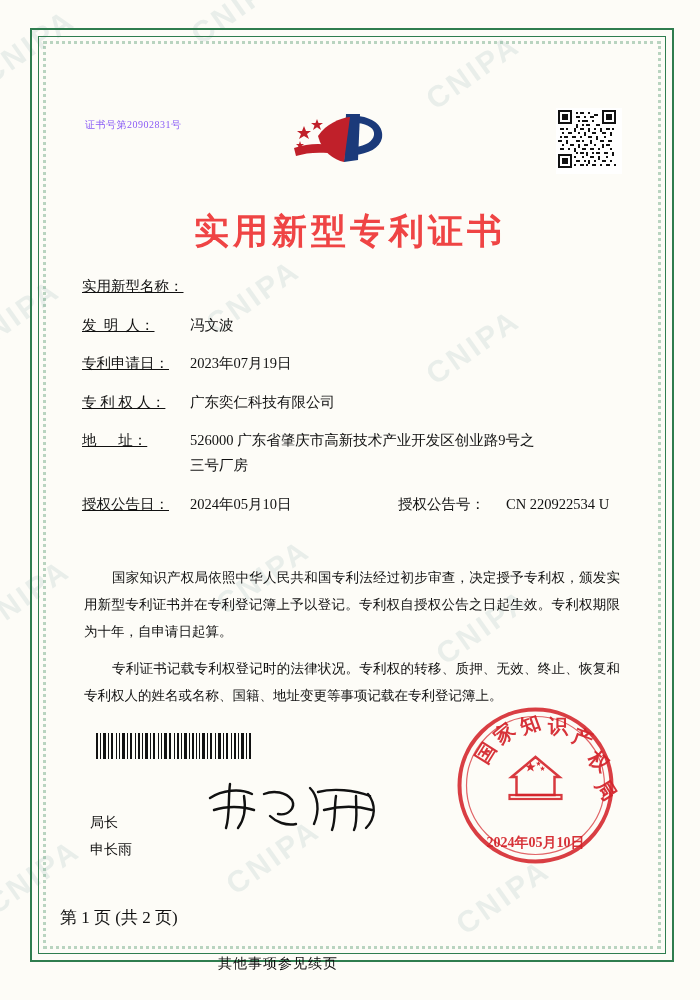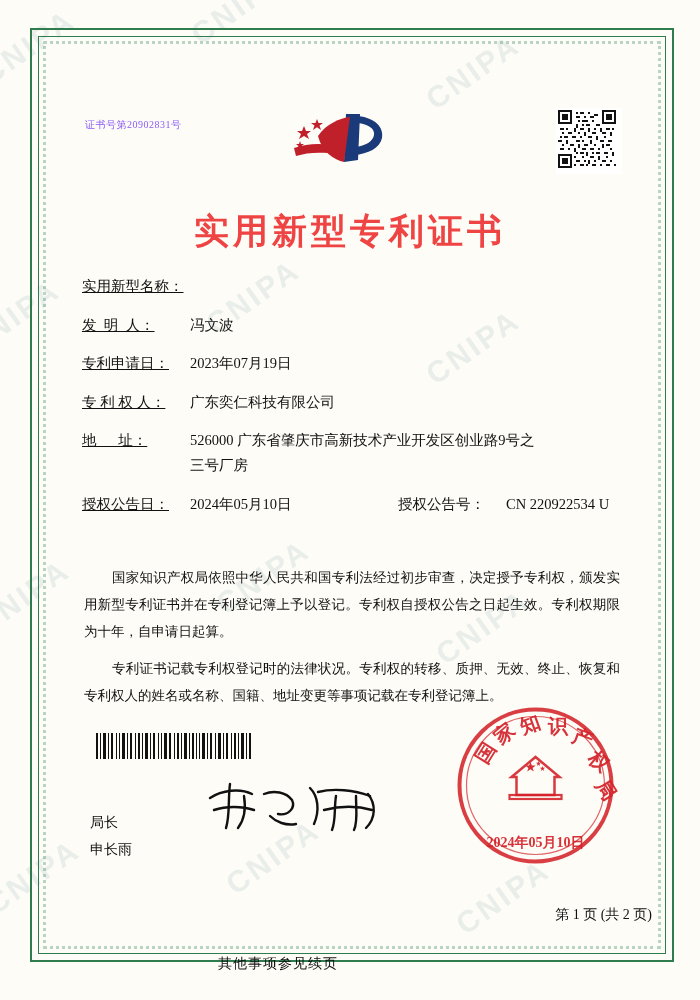--- a/index.html
+++ b/index.html
@@ -218,25 +218,25 @@
   .handwriting {
     position: absolute;
     left: 140px;
     top: 718px;
     width: 200px;
     height: 62px;
   }
 
   .page-num {
     position: absolute;
-    left: 12px;
+    left: 0;
     top: 848px;
     width: 580px;
-    text-align: right;
-    font-size: 14px;
+    text-align: left;
+    font-size: 17px;
     color: #111;
   }
 
   .footnote {
     position: absolute;
     left: 0;
     top: 955px;
     width: 556px;
     text-align: center;
     font-size: 14px;

